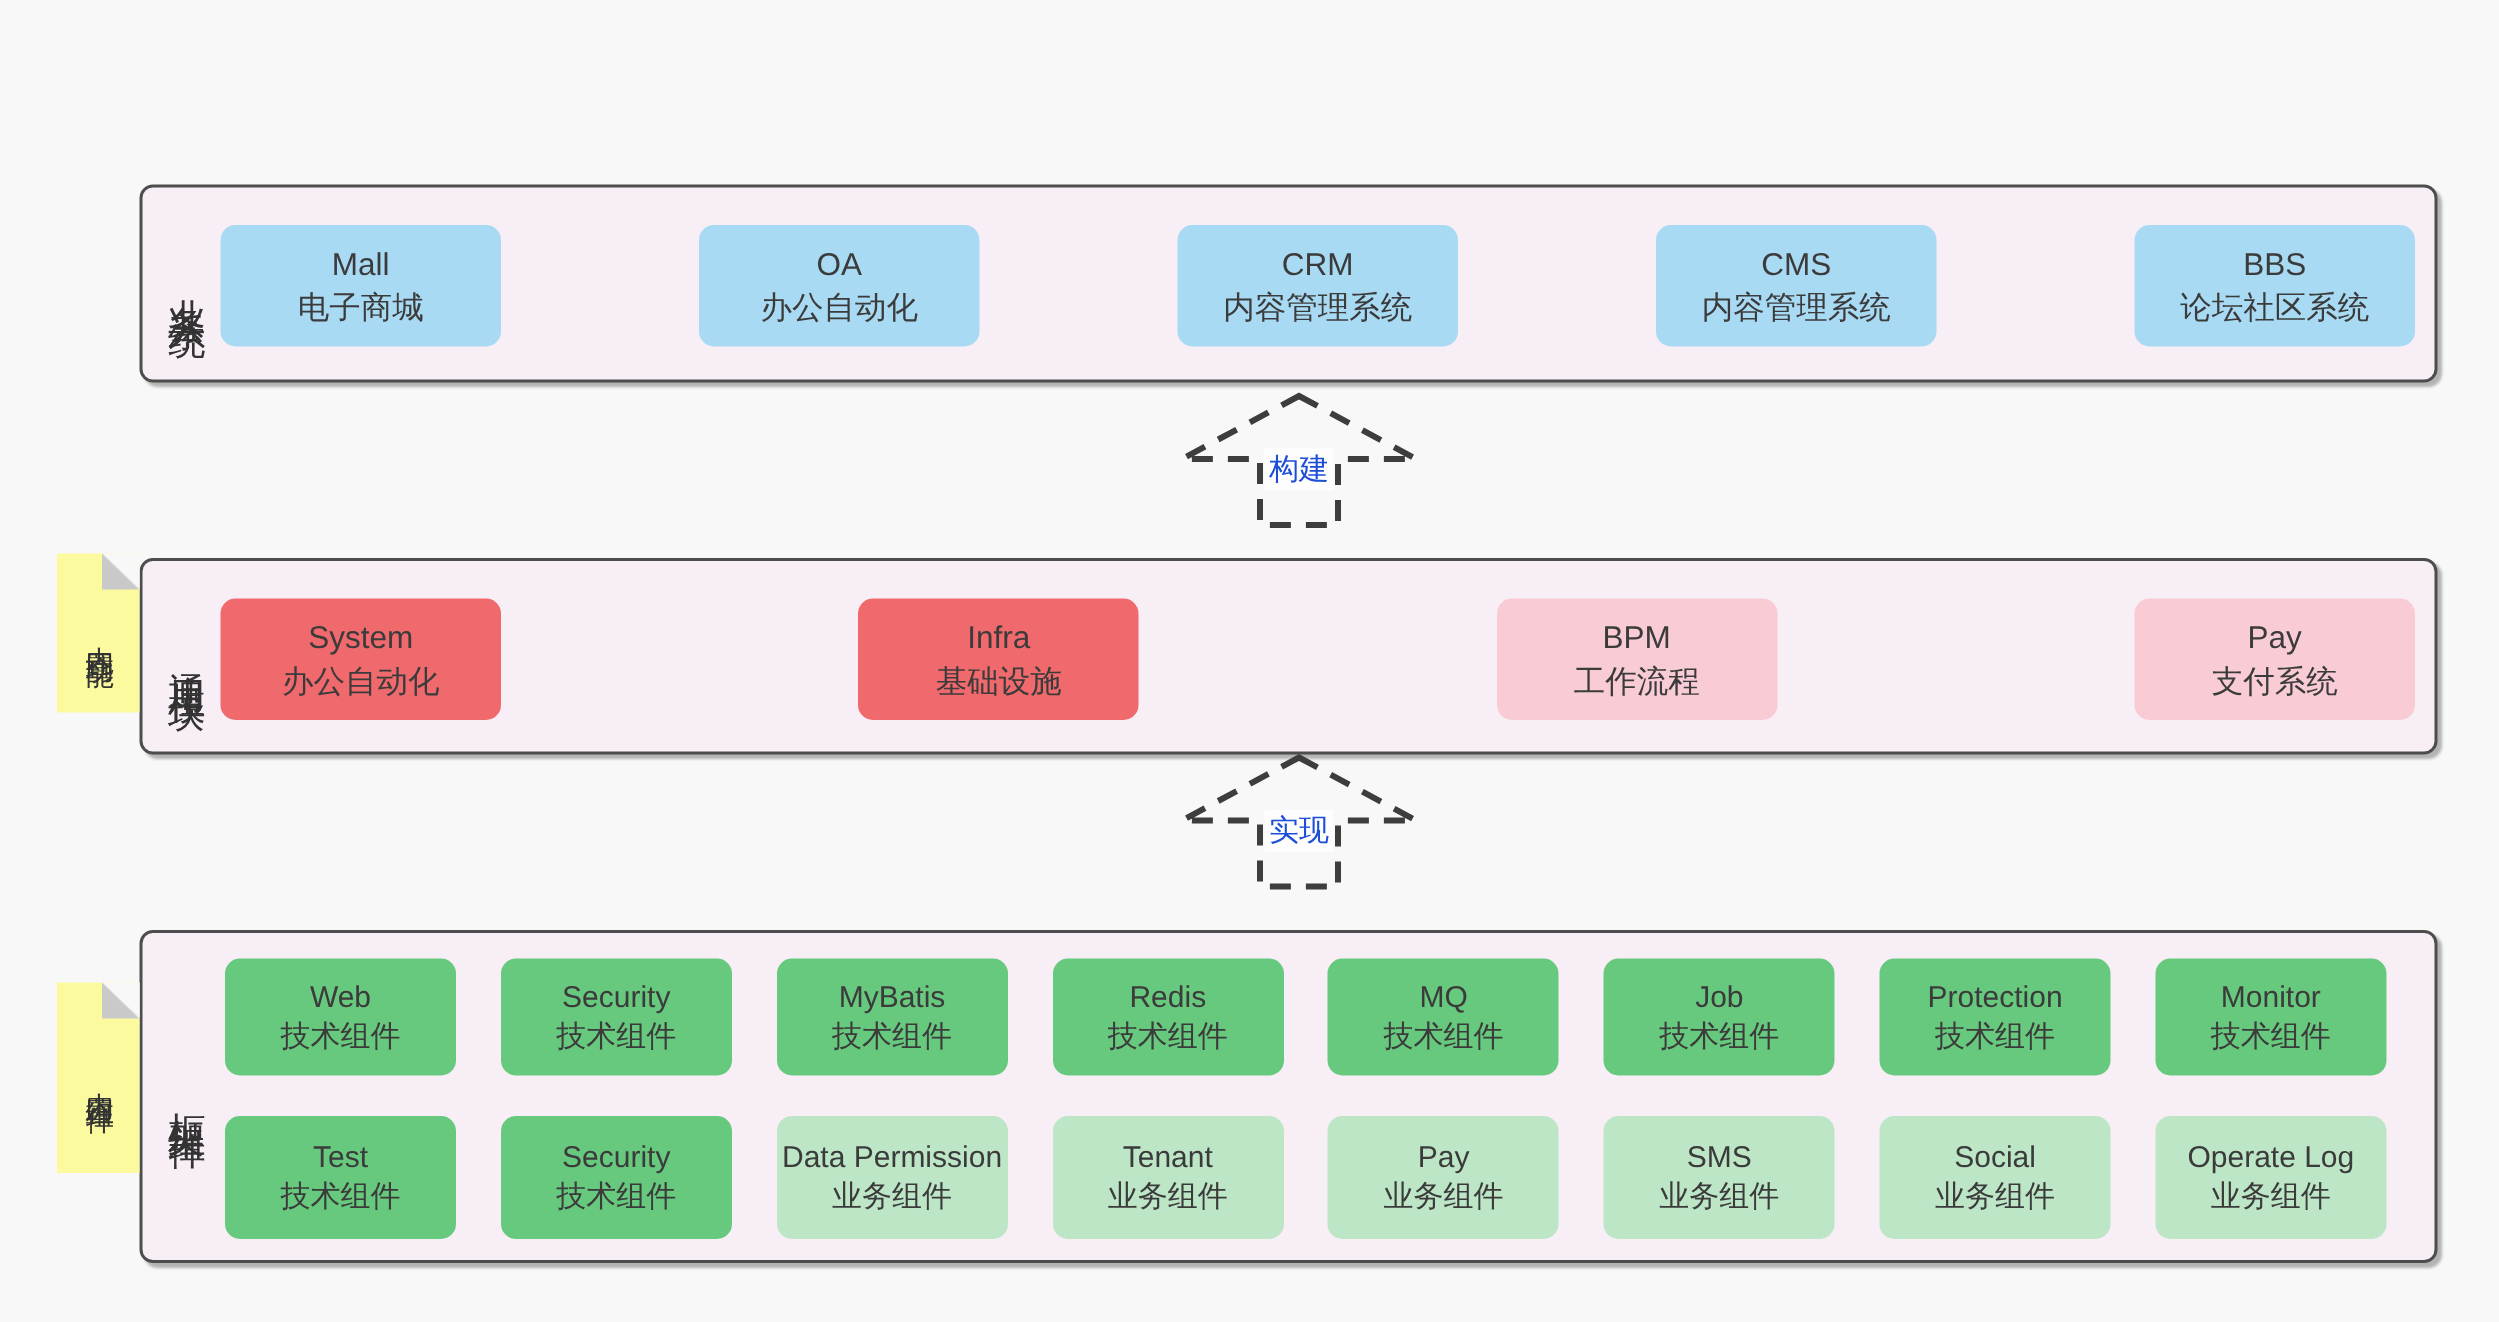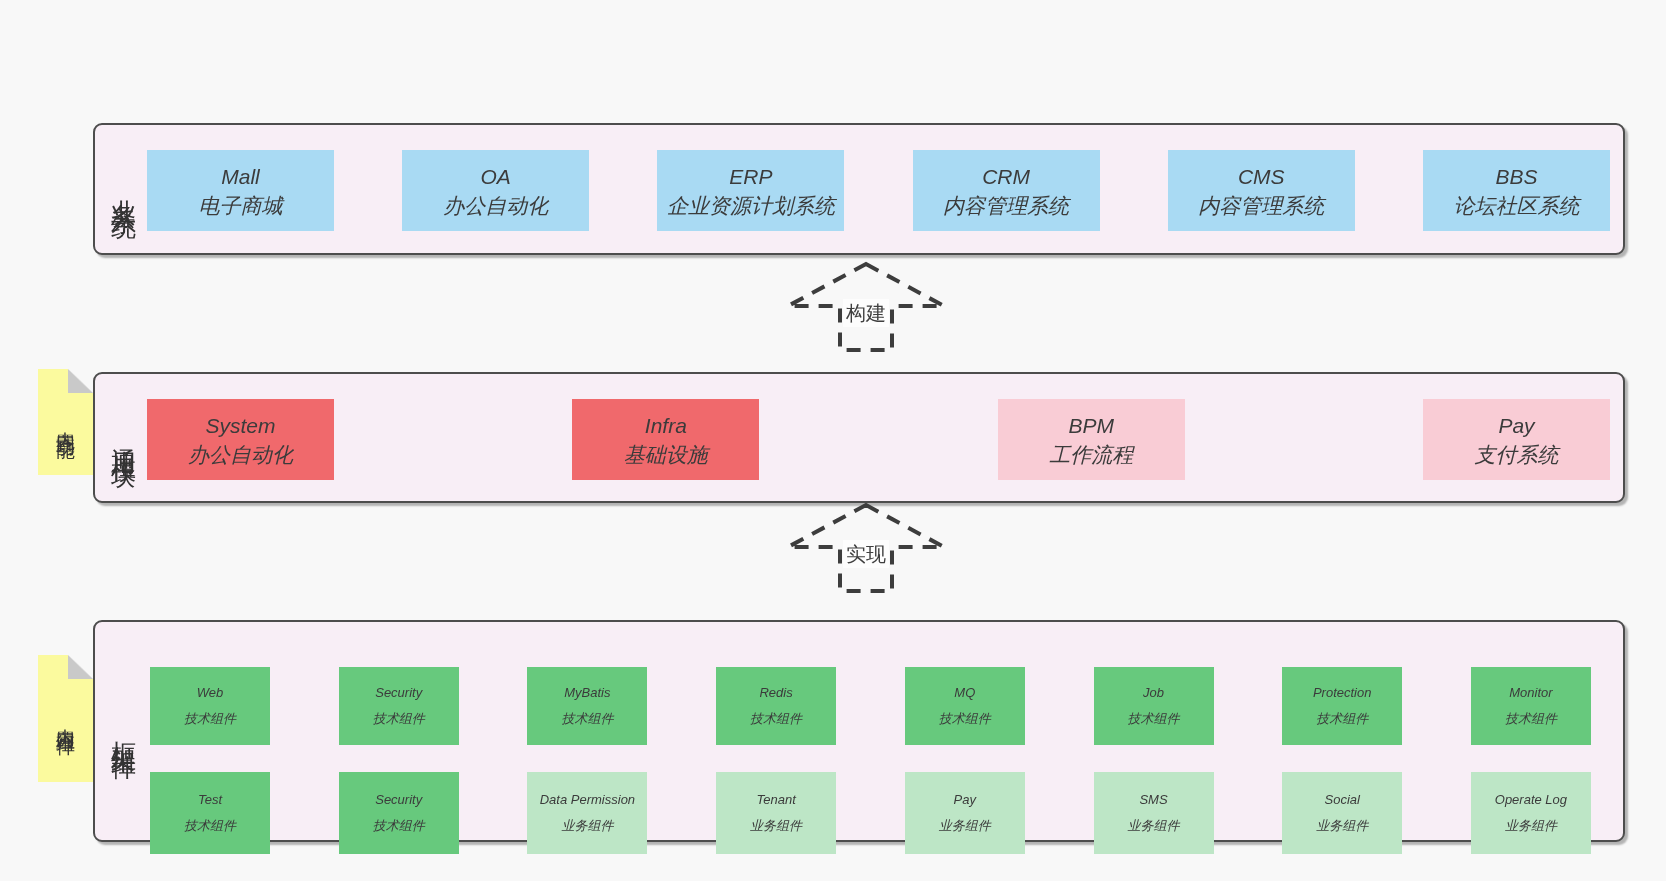--- a/index.html
+++ b/index.html
@@ -36,28 +36,27 @@
   
   .row{
     position:absolute;display:flex;justify-content:space-between;
   }
   .row-6{left:52px;right:13px;top:25px;}
   .row-8{left:55px;right:32px;}
   #layer-components .row-top{top:17px;}
   #layer-components .row-bottom{top:122px;}
 
   .box{
-    border-radius:0;
+    border-radius:10px;
     display:flex;flex-direction:column;
     align-items:center;justify-content:center;
     text-align:center;
-    font-style:italic;
   }
   .row-6 .box{width:187px;height:81px;font-size:21px;line-height:29px;}
-  .row-8 .box{width:120px;height:78px;font-size:13px;line-height:26px;margin-top:28px;}
+  .row-8 .box{width:154px;height:78px;font-size:20px;line-height:26px;}
   .row-bottom .box{height:82px;}
   .box-name{white-space:pre-line;}
 
   .v-blue      {background:var(--blue);}
   .v-red       {background:var(--red);}
   .v-pink      {background:var(--pink);}
   .v-green     {background:var(--green);}
   .v-lightgreen{background:var(--lightgreen);}
 
   
@@ -88,43 +87,39 @@
   .arrow svg{display:block;}
   .arrow polygon{
     fill:none;stroke:#3d3d3d;stroke-width:4;
     stroke-dasharray:14 10;
   }
   .arrow-label{
     position:absolute;left:50%;top:40px;
     transform:translateX(-50%);
     background:#fdfdfd;
     padding:0 3px;
-    font-size:20px;line-height:28px;color:#404040;
+    font-size:20px;line-height:28px;color:#1d4ed8;
     white-space:nowrap;
   }
 </style>
 </head>
 <body>
 
 <div class="page">
 
   <section class="layer" id="layer-business">
     <div class="layer-label">业务系统</div>
     <div class="row row-6">
         <div class="box v-blue">
           <div class="box-name">Mall</div>
           <div class="box-desc">电子商城</div>
         </div>
         <div class="box v-blue">
           <div class="box-name">OA</div>
           <div class="box-desc">办公自动化</div>
-        </div>
-        <div class="box v-blue">
-          <div class="box-name">ERP</div>
-          <div class="box-desc">企业资源计划系统</div>
         </div>
         <div class="box v-blue">
           <div class="box-name">CRM</div>
           <div class="box-desc">内容管理系统</div>
         </div>
         <div class="box v-blue">
           <div class="box-name">CMS</div>
           <div class="box-desc">内容管理系统</div>
         </div>
         <div class="box v-blue">

